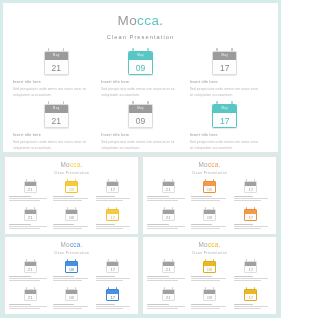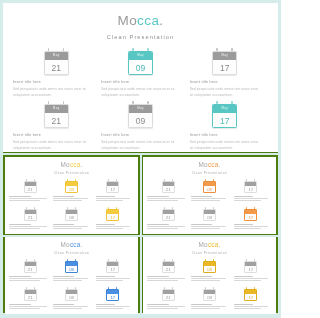--- a/index.html
+++ b/index.html
@@ -7,21 +7,21 @@
   body {
     font-family:"Liberation Sans", sans-serif;
     background:#ffffff;
     overflow:hidden;
     position:relative;
   }
 
   
   #page {
     width:281px; height:318px;
-    background:#4d7c0f;
+    background:#e5e5e5;
     border:3px solid #d6eceb;
     position:relative;
     overflow:hidden;
   }
 
   
   .main-slide {
     position:absolute;
     left:0; top:0;
     width:275px; height:149px;

